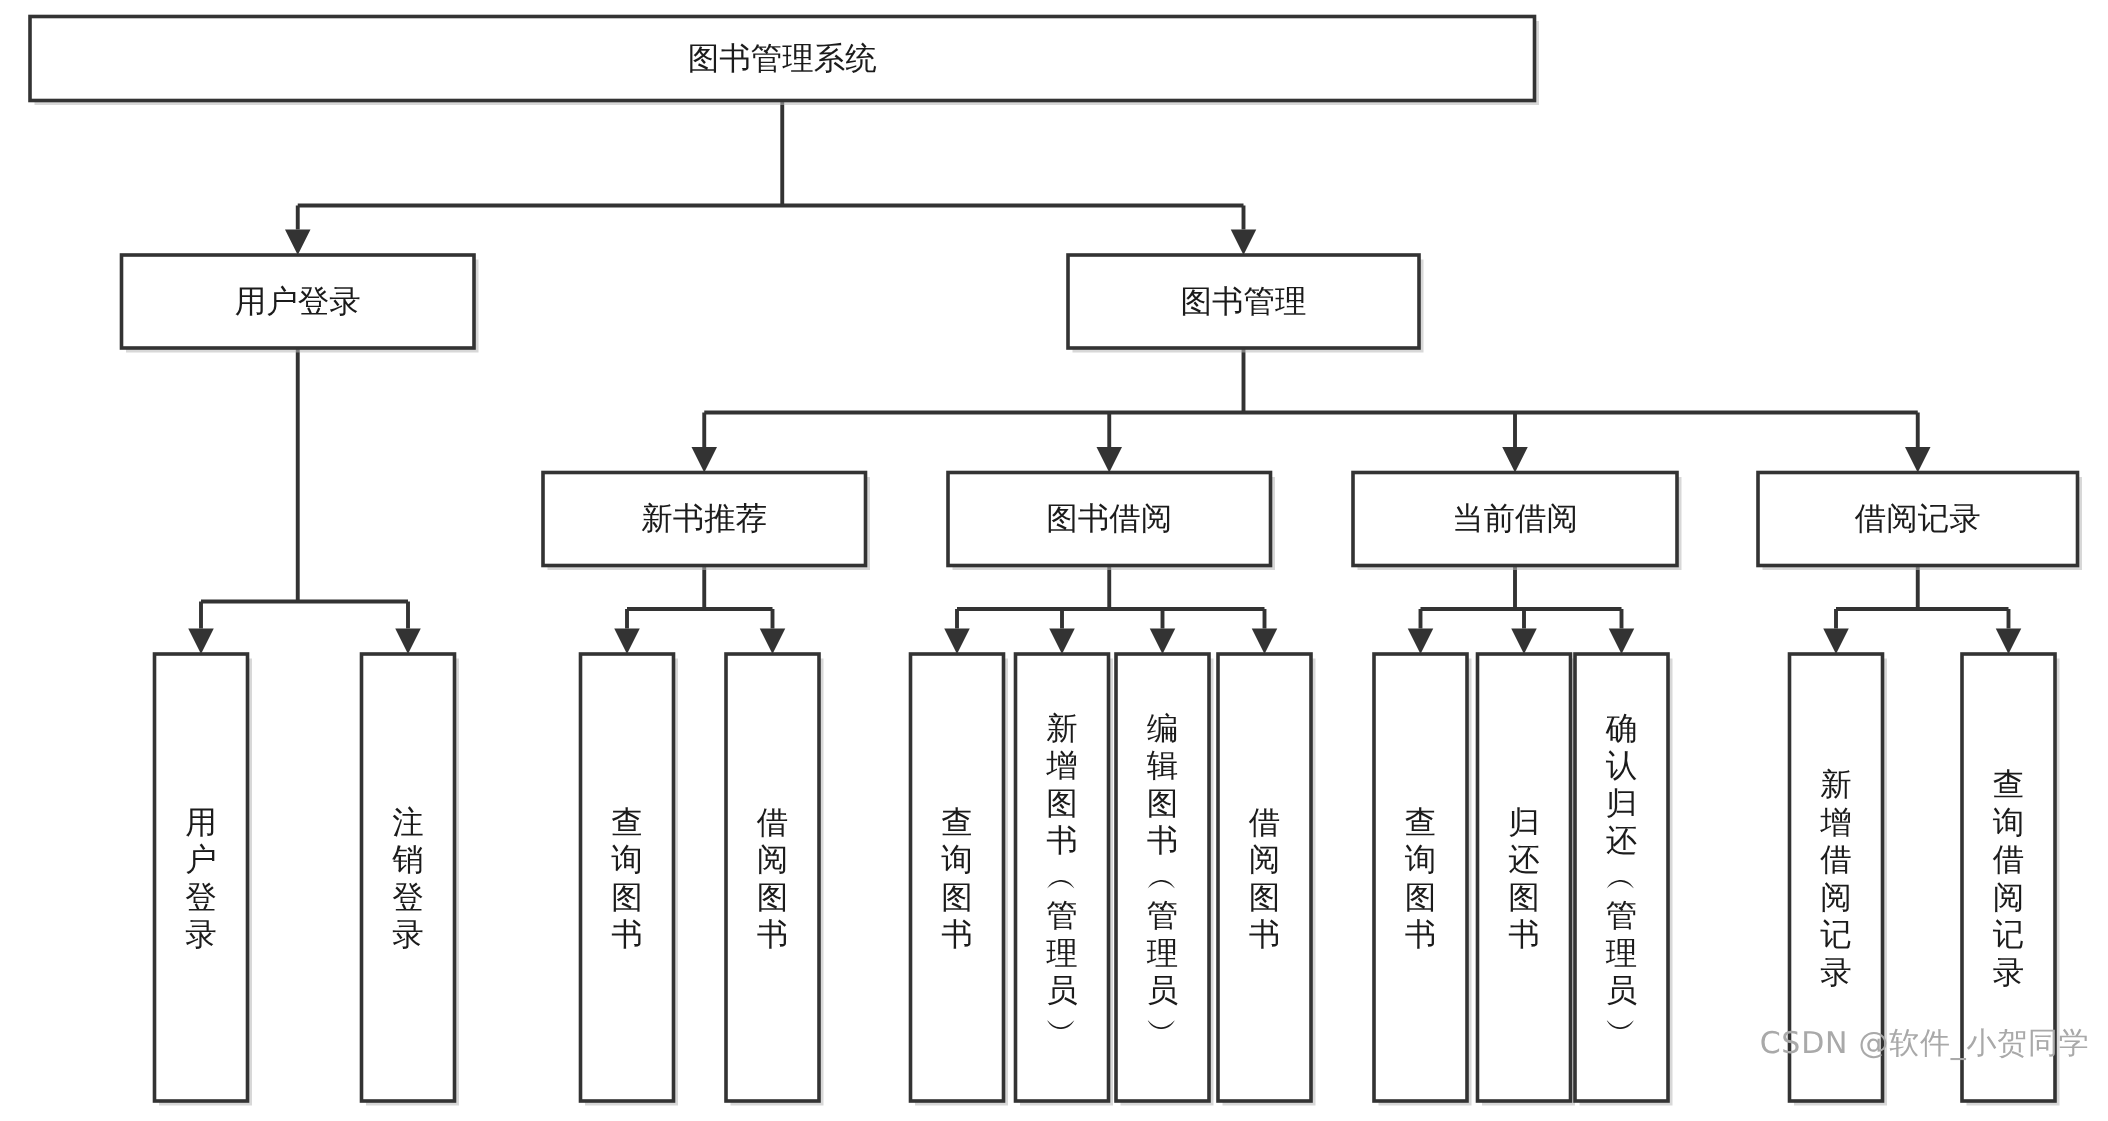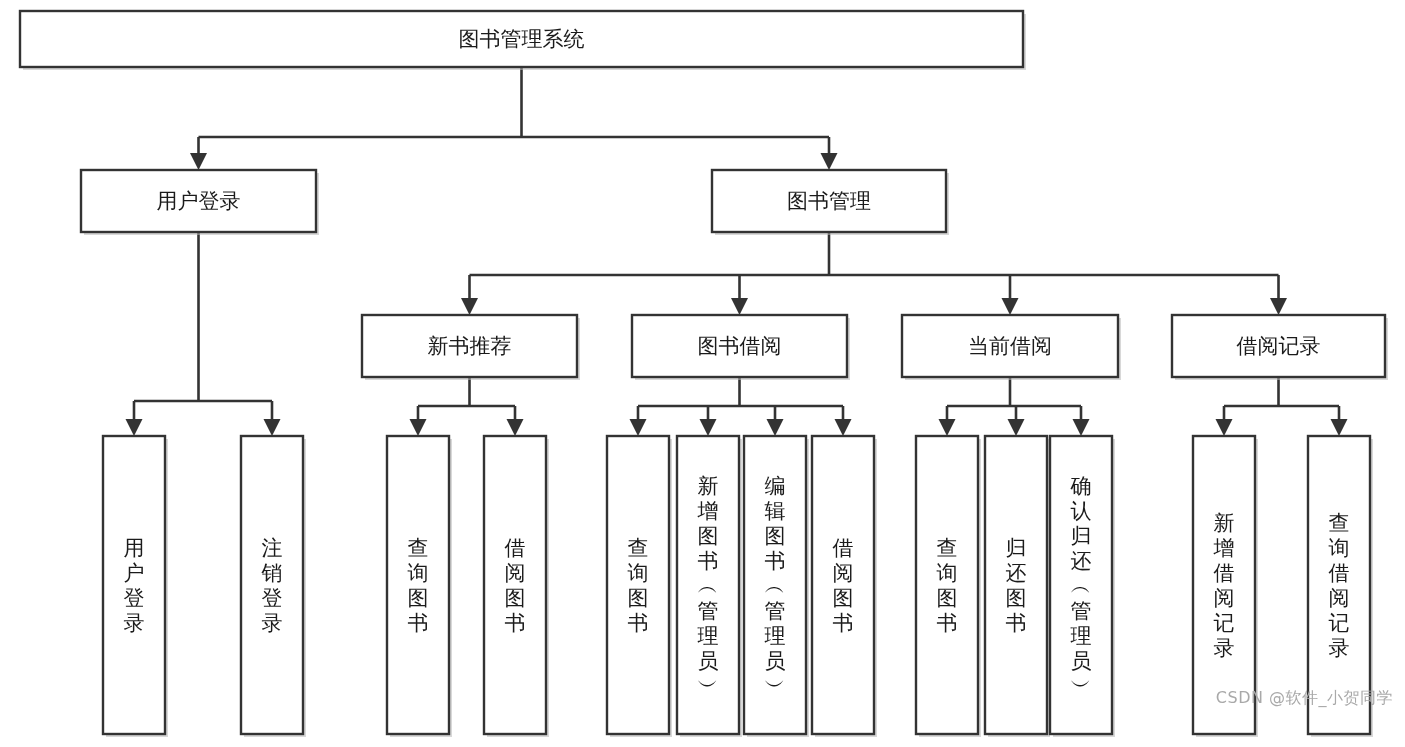--- a/index.html
+++ b/index.html
@@ -56,21 +56,21 @@
     font-family: "DejaVu Sans", "Liberation Sans", sans-serif;
     font-size: 21px;
     fill: #1b1b1b;
     text-anchor: middle;
   }
   .watermark {
     position: absolute;
     right: 12px;
     bottom: 6px;
     font-family: "DejaVu Sans", "Liberation Sans", sans-serif;
-    font-size: 16px;
+    font-size: 20px;
     color: #a9a9a9;
     white-space: nowrap;
     letter-spacing: 0.5px;
   }
 </style>
 </head>
 <body>
 
 <div id="diagram-root">
   <svg class="diagram-canvas" viewBox="0 0 1405 747" xmlns="http://www.w3.org/2000/svg">

